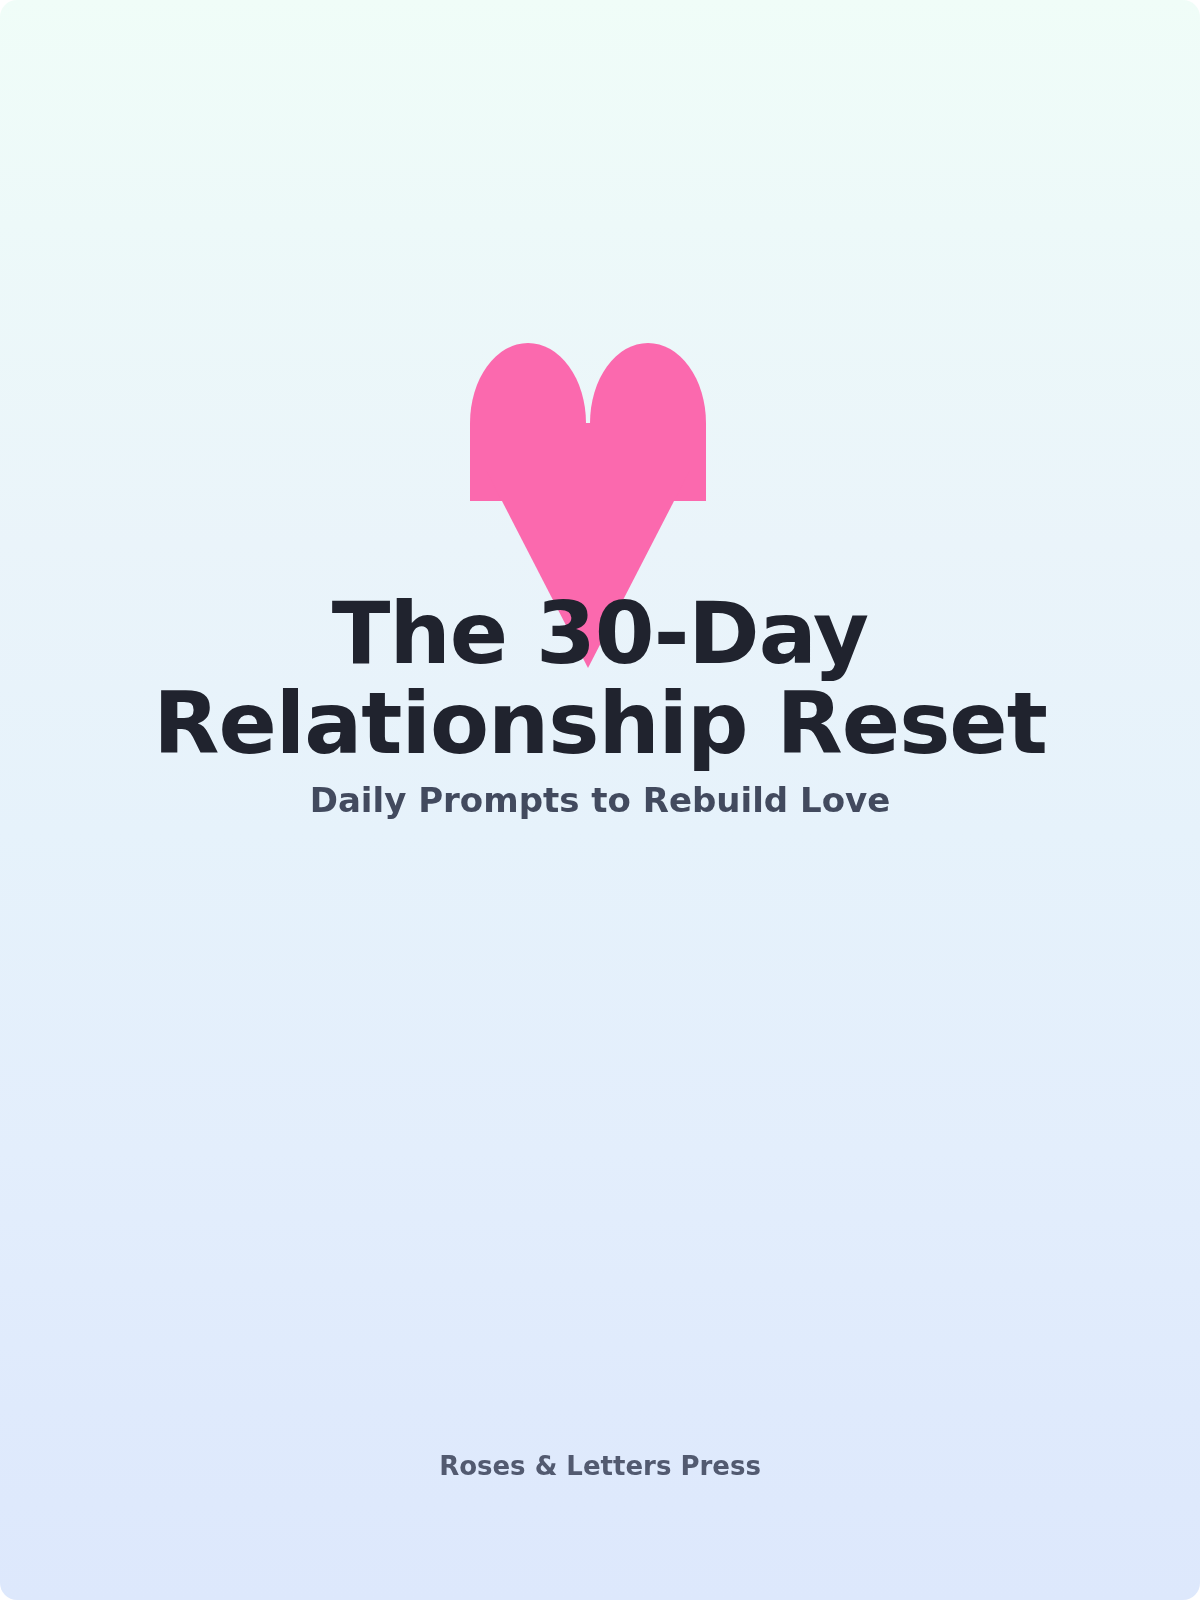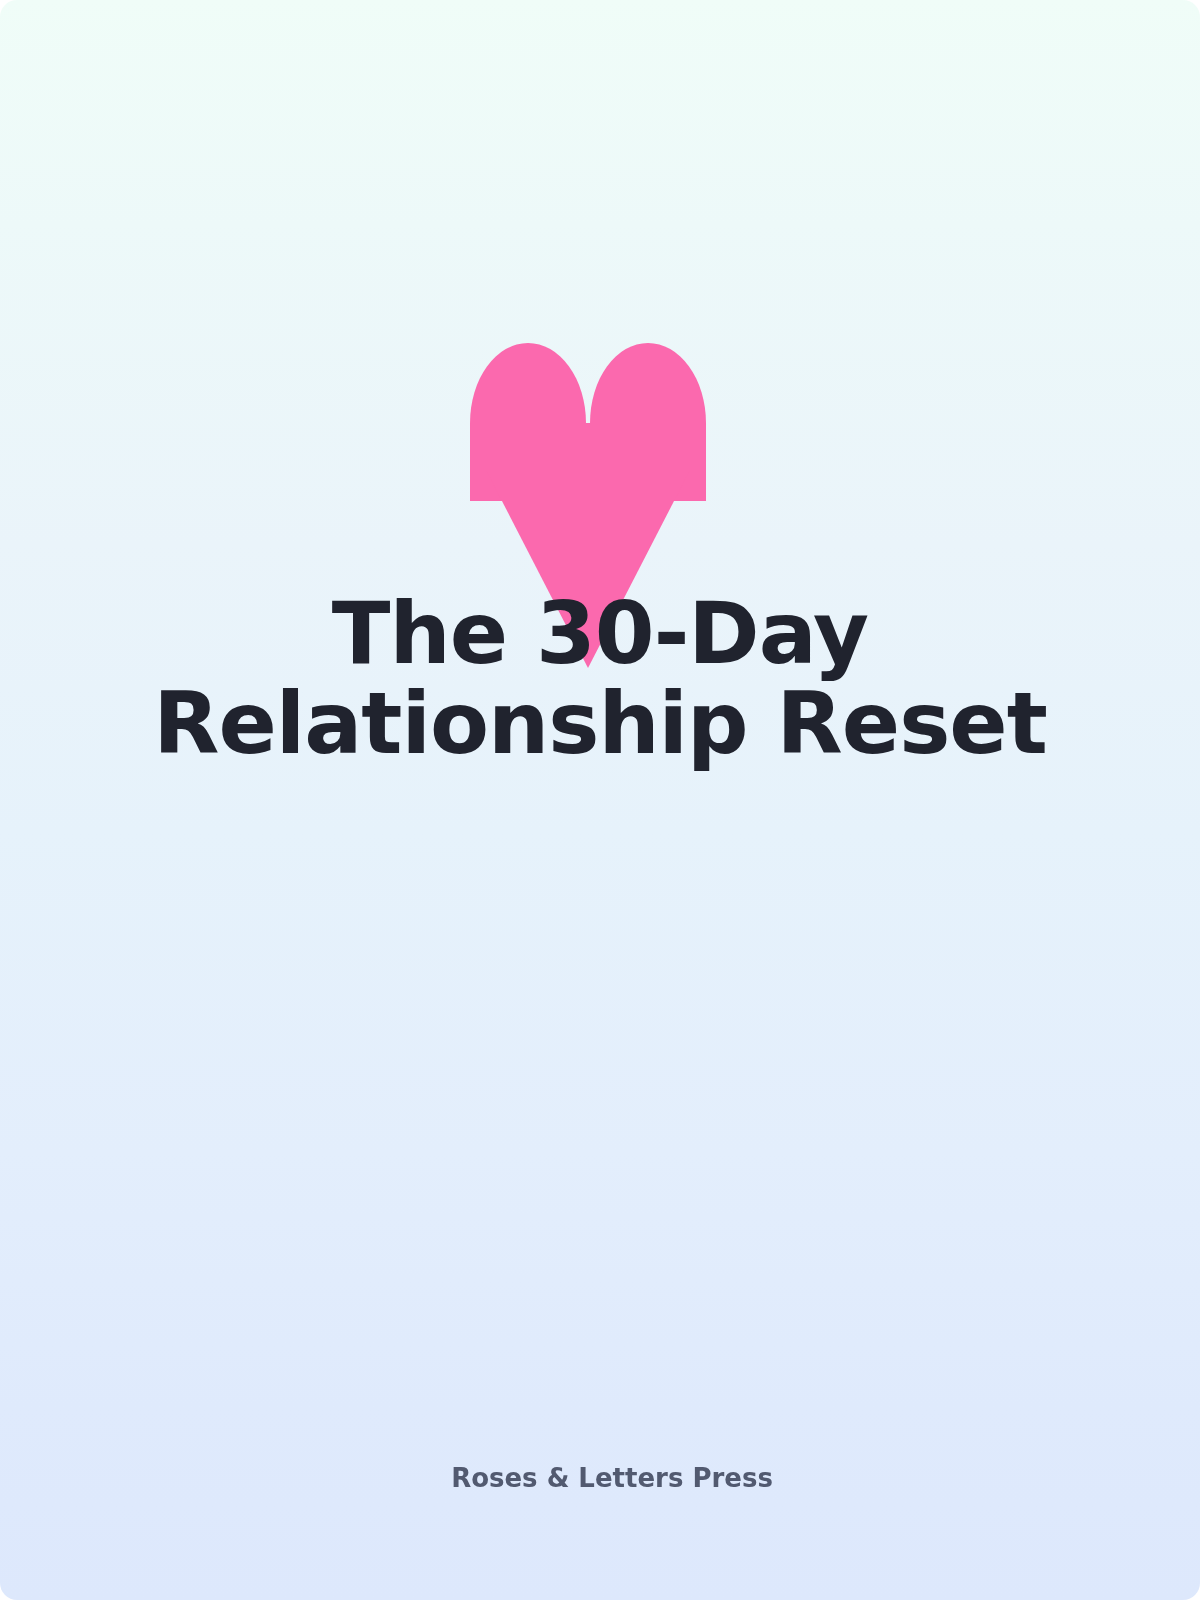--- a/index.html
+++ b/index.html
@@ -81,21 +81,21 @@
     line-height: 44px;
     font-weight: 700;
     color: #424a5e;
   }
 
   .cover-footer {
     position: absolute;
     top: 1448px;
     left: 100px;
     width: 1000px;
-    margin: 12px;
+    margin: 0;
     text-align: center;
     font-family: "DejaVu Sans", sans-serif;
     font-size: 26px;
     line-height: 36px;
     font-weight: 700;
     color: #525a70;
   }
 </style>
 </head>
 <body>
@@ -113,18 +113,19 @@
 
       <polygon points="486,470 690,470 588,668" fill="#fb69ae"></polygon>
     </g>
   </svg>
 
   <div class="title-block">
 
     <h1 class="cover-title">The 30-Day
 Relationship Reset</h1>
 
+    <p class="cover-subtitle">Daily Prompts to Rebuild Love</p>
 
     <p class="cover-footer">Roses &amp; Letters Press</p>
 
   </div>
 
 </div>
 
 </body></html>

